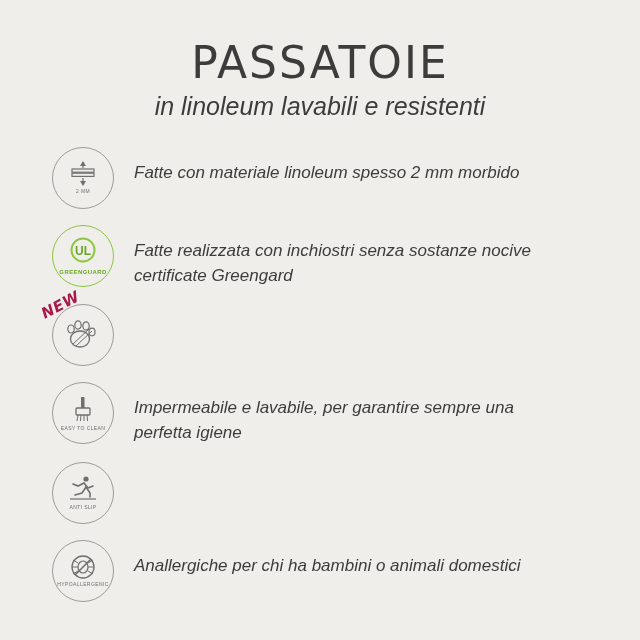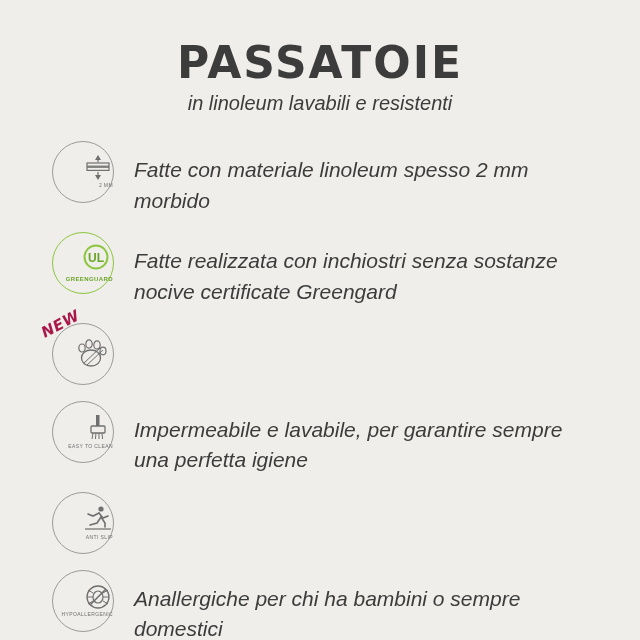--- a/index.html
+++ b/index.html
@@ -21,28 +21,28 @@
     box-sizing: border-box;
     padding: 40px 30px 20px 30px;
   }
   .header {
     text-align: center;
     margin-bottom: 26px;
   }
   .title {
     font-size: 44px;
     letter-spacing: 2px;
-    font-weight: 700;
+    font-weight: 400;
     color: #3c3c3c;
     line-height: 1.05;
     margin: 0 0 6px 0;
     font-family: "DejaVu Sans", sans-serif;
   }
   .subtitle {
-    font-size: 20px;
+    font-size: 25px;
     font-style: italic;
     color: #3c3c3c;
     margin: 0;
     font-family: "Liberation Sans", sans-serif;
   }
   .features {
     margin-top: 10px;
   }
   .feature {
     display: flex;
@@ -59,21 +59,21 @@
     margin-right: 18px;
   }
   .icon-circle {
     width: 62px;
     height: 62px;
     border-radius: 50%;
     border: 1.5px solid #9b9b9b;
     background: transparent;
     display: flex;
     flex-direction: column;
-    align-items: flex-end;
+    align-items: center;
     justify-content: center;
     box-sizing: border-box;
   }
   .icon-circle.green {
     border-color: #8cc63f;
   }
   .icon-caption {
     font-size: 5px;
     letter-spacing: 0.4px;
     color: #6f6f6f;
@@ -82,21 +82,21 @@
     margin-top: 2px;
     font-family: "Liberation Sans", sans-serif;
     text-transform: uppercase;
   }
   .icon-caption.green {
     color: #6aa527;
     font-size: 6px;
     font-weight: bold;
   }
   .feature-text {
-    font-size: 21px;
+    font-size: 17px;
     font-style: italic;
     line-height: 1.45;
     color: #3c3c3c;
     padding-top: 14px;
     max-width: 440px;
   }
   .new-badge {
     position: absolute;
     top: -8px;
     left: -12px;
@@ -213,17 +213,17 @@
             <line x1="10" y1="17" x2="5" y2="20" stroke="#6f6f6f" stroke-width="1"></line>
             <line x1="20" y1="9" x2="25" y2="6" stroke="#6f6f6f" stroke-width="1"></line>
             <line x1="20" y1="13" x2="26" y2="13" stroke="#6f6f6f" stroke-width="1"></line>
             <line x1="20" y1="17" x2="25" y2="20" stroke="#6f6f6f" stroke-width="1"></line>
             <circle cx="15" cy="13" r="11" fill="none" stroke="#6f6f6f" stroke-width="1.3"></circle>
             <line x1="7" y1="21" x2="23" y2="5" stroke="#6f6f6f" stroke-width="1.6"></line>
           </svg>
           <div class="icon-caption">HYPOALLERGENIC</div>
         </div>
       </div>
-      <div class="feature-text">Anallergiche per chi ha bambini o sempre domestici</div>
+      <div class="feature-text">Anallergiche per chi ha bambini o animali domestici</div>
     </div>
 
   </div>
 </div>
 
 </body></html>

